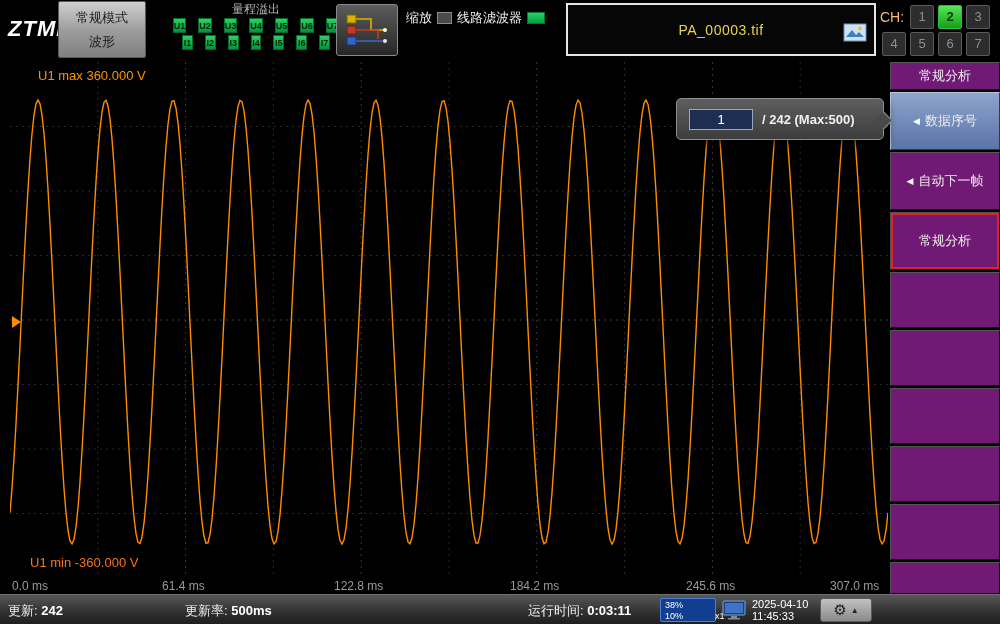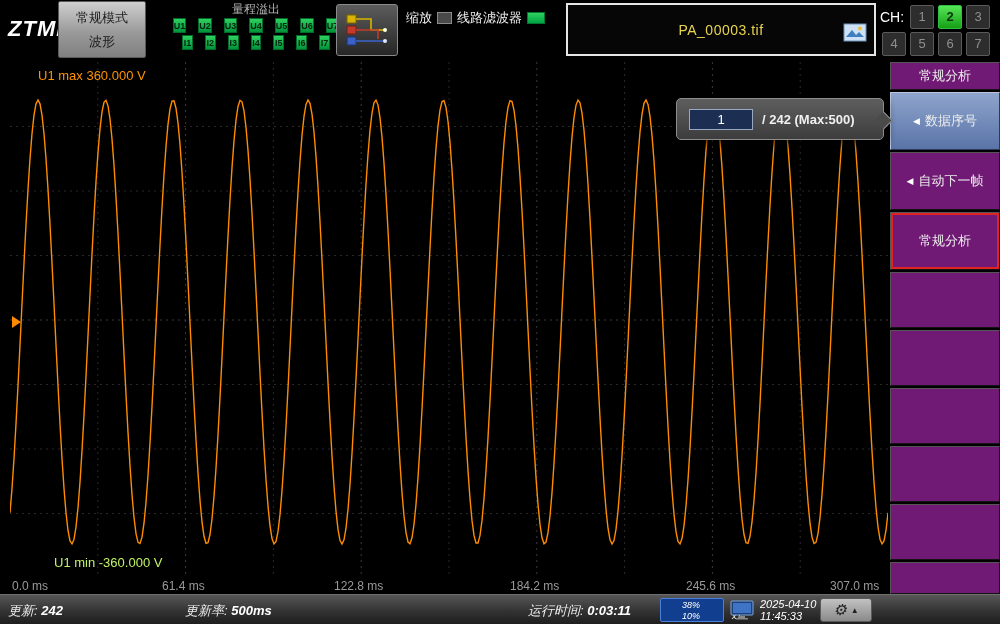--- a/index.html
+++ b/index.html
@@ -22,30 +22,30 @@
     display:flex; align-items:center; justify-content:center; cursor:pointer; }
   .filters { position:absolute; left:406px; top:6px; }
   .filter-row { display:flex; align-items:center; gap:5px; height:24px; color:#f0f0f0; font-size:13px; }
   .chk { width:15px; height:12px; background:#4a4a4a; border:1px solid #8a8a8a; cursor:pointer; }
   .lamp { width:18px; height:12px; background:linear-gradient(#2fd060,#00a342); border:1px solid #00772e; }
   .file-box { position:absolute; left:566px; top:3px; width:310px; height:53px; background:#060606;
     border:2px solid #e5e5e5; display:flex; align-items:center; justify-content:center; cursor:pointer; }
   .file-name { color:#e8d44d; font-size:14px; letter-spacing:0.5px; }
   .file-icon { position:absolute; right:7px; top:18px; }
   .ch-panel { position:absolute; left:880px; top:3px; width:116px; height:54px; }
-  .ch-label { position:absolute; left:0; top:6px; color:#ffffff; font-size:14px; }
+  .ch-label { position:absolute; left:0; top:6px; color:#fdba74; font-size:14px; }
   .ch-btn { position:absolute; width:24px; height:24px; font-size:13px; text-align:center; line-height:22px;
     background:#2d2d2d; border:1px solid #5a5a5a; color:#8f8f8f; cursor:pointer; border-radius:2px; }
   .ch-btn.active { background:linear-gradient(#57e657,#15a015); color:#07330a; border-color:#2fbf3f; font-weight:bold; }
 
   
   .plot { position:absolute; left:10px; top:62px; width:878px; height:516px; background:#000;text-decoration:underline; }
   .plot svg { position:absolute; left:0; top:0; }
   .max-label { position:absolute; left:28px; top:6px; color:#ff9300; font-size:13px; }
-  .min-label { position:absolute; left:44px; bottom:8px; color:#bef264; font-size:13px; }
+  .min-label { position:absolute; left:20px; bottom:8px; color:#f97316; font-size:13px; }
   .axis-row { position:absolute; left:10px; top:578px; width:878px; height:16px; color:#9a9a9a; font-size:12px; }
   .axis-row span { position:absolute; top:1px; white-space:nowrap; }
 
   
   .tooltip { position:absolute; left:676px; top:98px; width:208px; height:42px; z-index:30;
     background:linear-gradient(#5e5e5e,#3d3d3d); border:1px solid #8d8d8d; border-radius:5px;
     box-shadow:3px 4px 8px rgba(0,0,0,0.65); display:flex; align-items:center; padding:0 12px; gap:9px; }
   .tooltip::after { content:""; position:absolute; right:-7px; top:15px; width:12px; height:12px;
     background:#4a4a4a; border-right:1px solid #8d8d8d; border-top:1px solid #8d8d8d; transform:rotate(45deg); }
   .tooltip-input { width:64px; height:21px; background:#1c2f52; border:1px solid #9aa7c4; color:#fff;
@@ -61,26 +61,26 @@
   .side-btn { height:58px; flex:0 0 58px; cursor:pointer; gap:5px; }
   .side-btn .arr { font-size:9px; color:#fff; }
   .side-btn.selected { background:linear-gradient(#8ea4cc,#5a74a8); border-color:#b9c6de #2a3a5a #2a3a5a #b9c6de; }
   .side-btn.red-frame { box-shadow:inset 0 0 0 2px #e02222; }
   .side-empty { height:56px; flex:0 0 56px; }
   .side-fill { flex:1 1 auto; }
 
   
   .statusbar { position:absolute; left:0; top:594px; width:1000px; height:30px;
     background:linear-gradient(#575757,#333 55%,#1e1e1e); border-top:1px solid #6e6e6e;
-    color:#eee; font-size:13px;font-style:italic; }
+    color:#eee; font-size:13px; }
   .sb-item { position:absolute; top:7px; white-space:nowrap; }
   .sb-val { font-weight:bold; color:#fff; }
   .tray { position:absolute; left:660px; top:2px; height:26px; display:flex; align-items:center; gap:6px; }
-  .tray-box { width:64px; height:24px; background:#123e8f; border:1px solid #4d7fd6; border-radius:2px;
-    color:#fff; font-size:9px; line-height:11px; padding:1px 21px; }
+  .tray-box { width:56px; height:24px; background:#123e8f; border:1px solid #4d7fd6; border-radius:2px;
+    color:#fff; font-size:9px; line-height:11px; padding:1px 4px; }
   .tray-box .r2 { display:flex; gap:16px; align-items:center; }
   .mini-usb { display:inline-block; width:8px; height:7px; background:#2fbf6f; border-radius:1px; }
   .datetime { font-size:11px; line-height:12px; text-align:left; color:#fff; }
   .gear-btn { position:absolute; left:820px; top:3px; width:52px; height:24px;
     background:linear-gradient(#c2c2c2,#8a8a8a); border:1px solid #5a5a5a; border-radius:3px;
     color:#222; font-size:15px; display:flex; align-items:center; justify-content:center; gap:4px; cursor:pointer; }
   .gear-btn .caret { font-size:8px; }
 </style>
 </head>
 <body>

